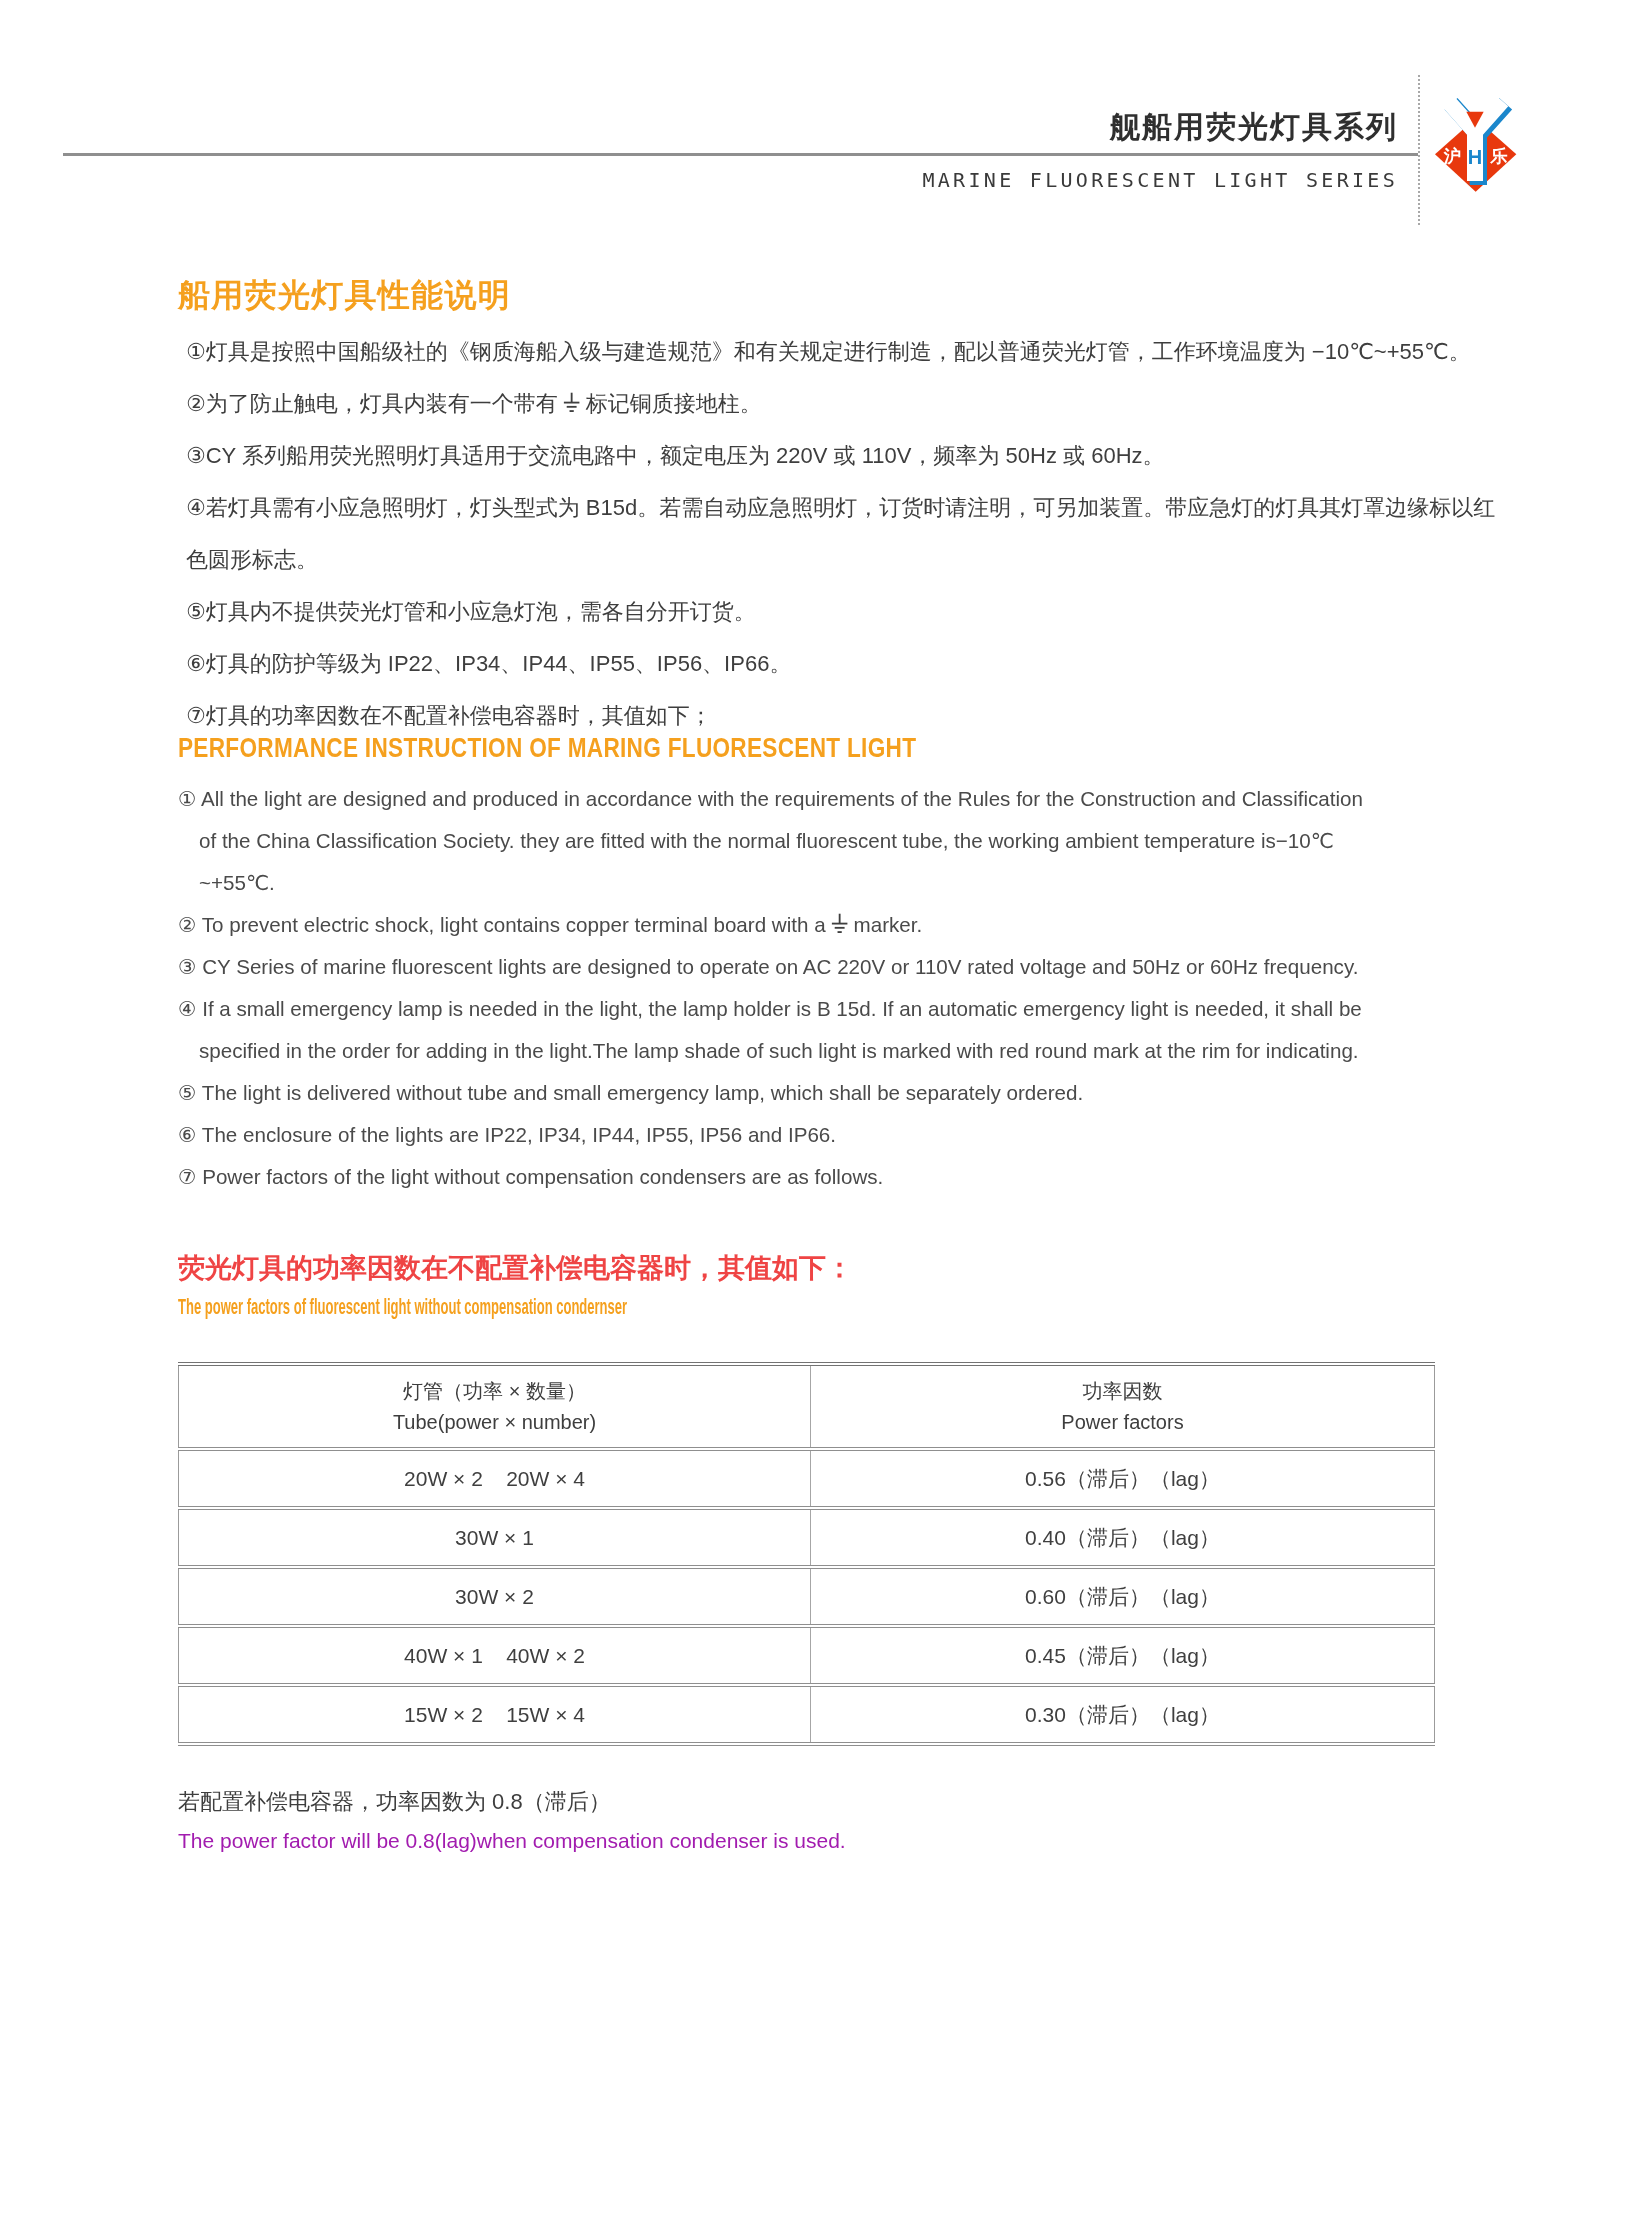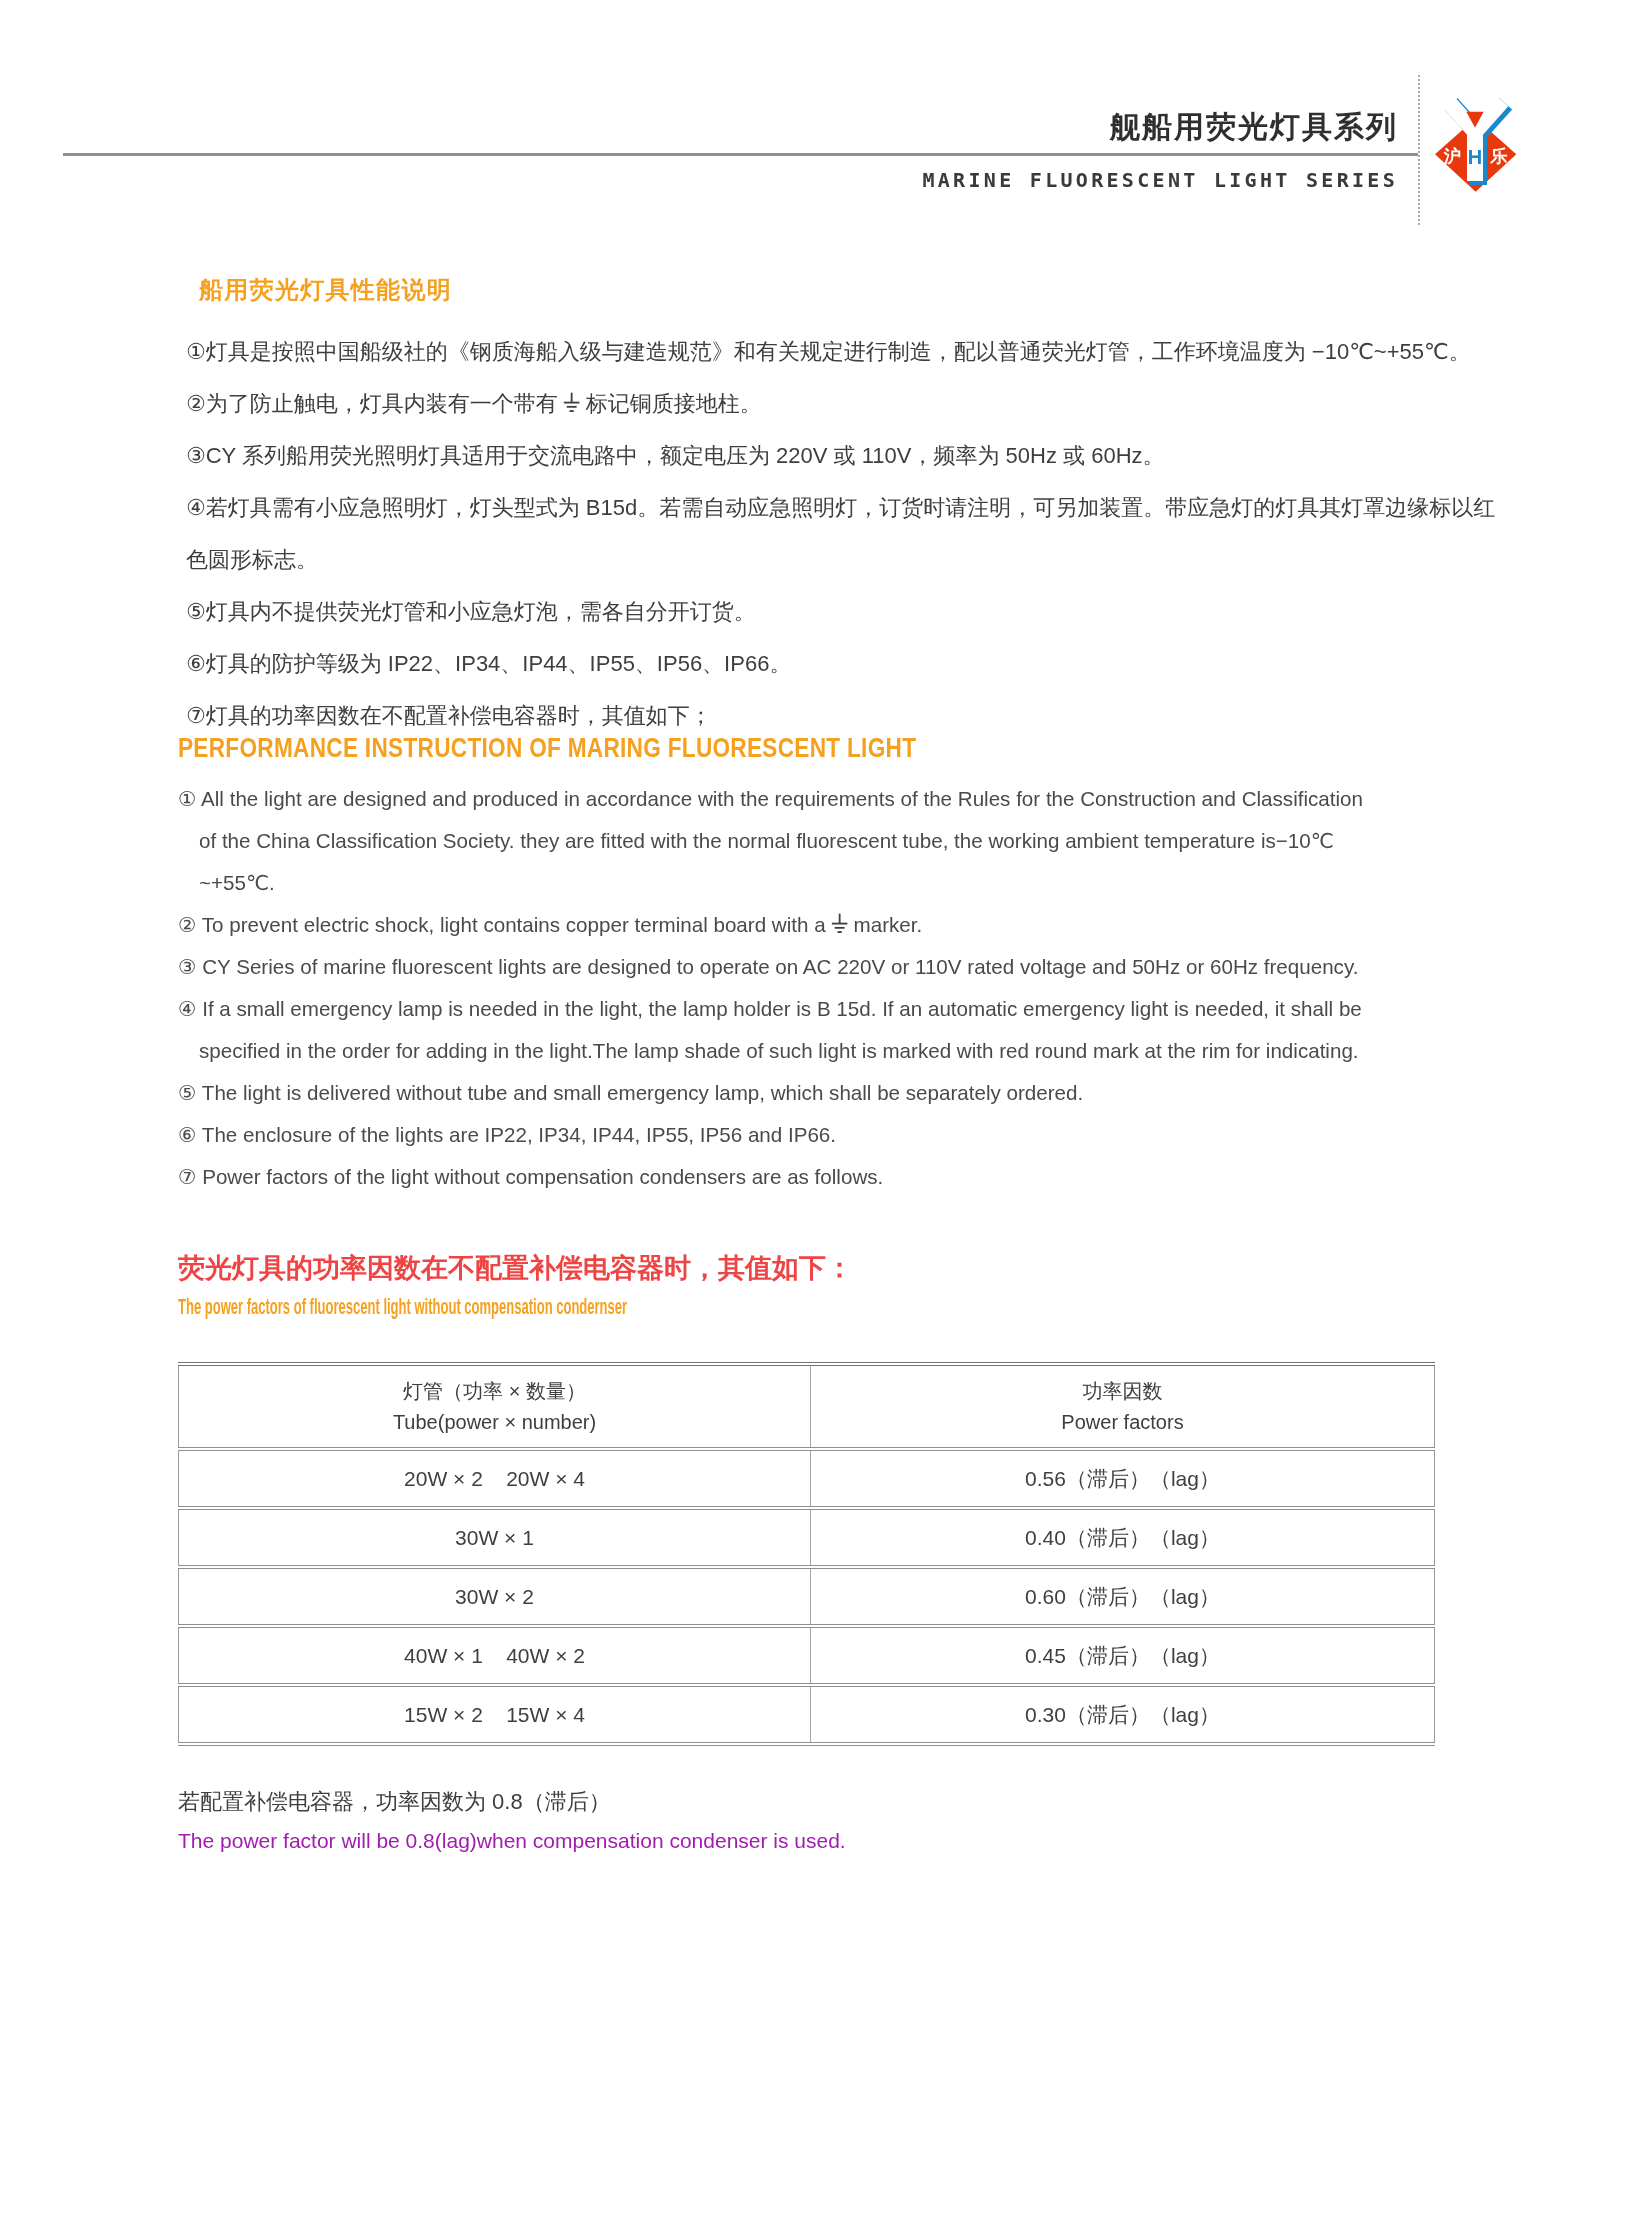--- a/index.html
+++ b/index.html
@@ -4,27 +4,27 @@
 <style>
   html,body{margin:0;padding:0;background:#ffffff;}
   .page{position:relative;width:1652px;height:1916px;background:#fff;overflow:hidden;
         font-family:"Liberation Sans","DejaVu Sans",sans-serif;color:#3e3e3e;}
 
   
   .zh-title{position:absolute;top:107px;right:254px;font-size:30px;font-weight:700;
             letter-spacing:2px;color:#2f2f2f;white-space:nowrap;}
   .header-rule{position:absolute;top:153px;left:63px;width:1355px;height:2.7px;background:#8f8f8f;}
   .en-title{position:absolute;top:168px;right:254px;font-size:20px;letter-spacing:3.3px;color:#3a3a3a;
-            font-family:"DejaVu Sans Mono","Liberation Mono",monospace;white-space:nowrap;font-weight:bold;}
+            font-family:"DejaVu Sans Mono","Liberation Mono",monospace;white-space:nowrap;}
   .header-dotted{position:absolute;top:75px;left:1418px;height:150px;width:0;border-left:2px dotted #a8a8a8;}
   .logo{position:absolute;top:93px;left:1431px;width:90px;height:100px;}
 
   
-  .cn-section-title{position:absolute;top:274px;left:178px;font-size:24px;font-weight:700;
-                    letter-spacing:1.3px;color:#F5A01E;white-space:nowrap;margin-left:21px;}
+  .cn-section-title{position:absolute;top:274px;left:178px;font-size:32px;font-weight:700;
+                    letter-spacing:1.3px;color:#F5A01E;white-space:nowrap;}
   .cn-items{position:absolute;top:322px;left:178px;width:1298px;}
   .cn-items p{margin:8px;height:44px;line-height:44px;font-size:22px;color:#3e3e3e;white-space:nowrap;}
 
   .en-section-title{position:absolute;top:732px;left:178px;white-space:nowrap;}
   .en-section-title span{display:inline-block;font-size:22.6px;font-weight:700;letter-spacing:0.3px;
                     color:#F5A01E;transform:scaleY(1.25);transform-origin:left top;white-space:nowrap;}
   .en-items{position:absolute;top:778px;left:178px;width:1305px;}
   .en-items p{margin:0;height:42px;line-height:42px;font-size:20.6px;color:#4a4a4a;white-space:nowrap;}
   .en-items p.cont{padding-left:21px;}
 

